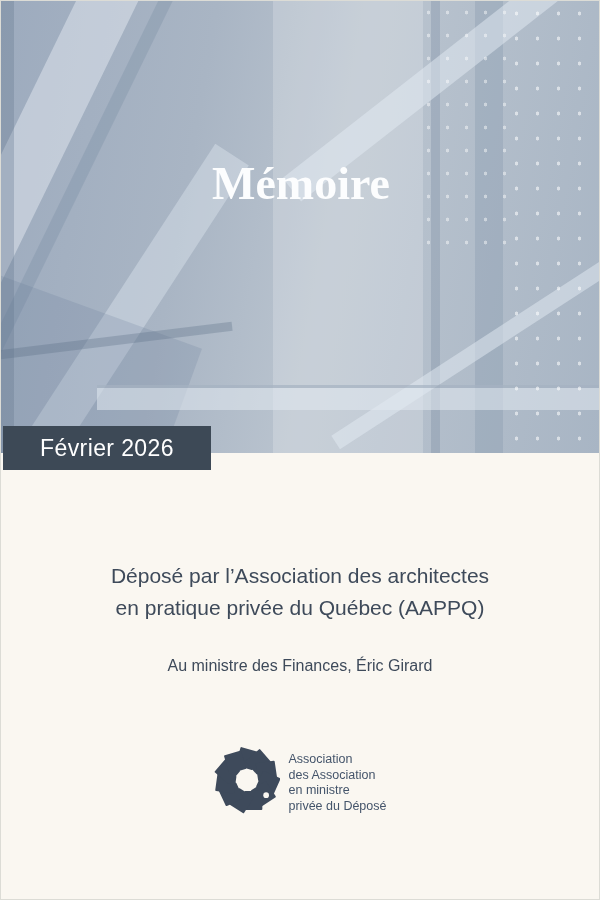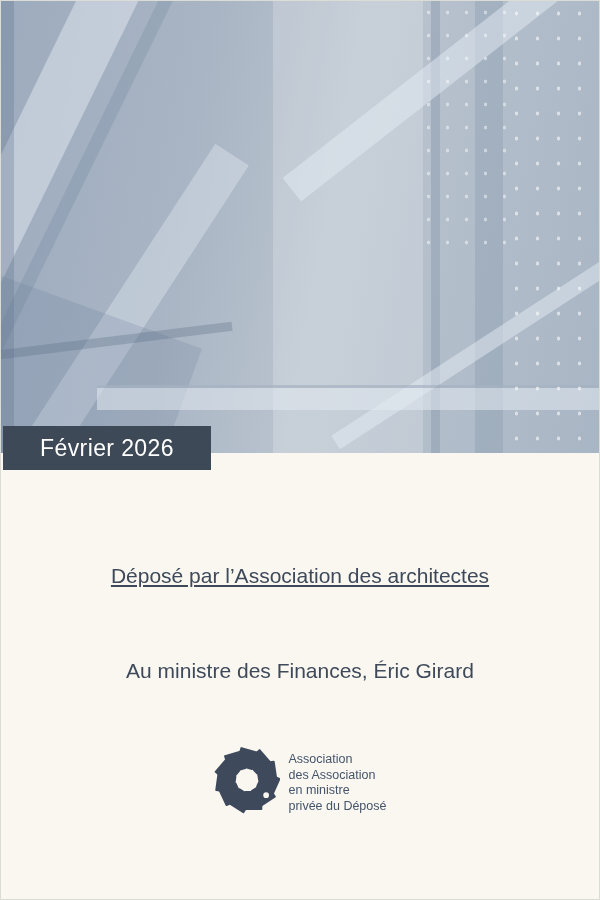--- a/index.html
+++ b/index.html
@@ -57,25 +57,25 @@
     background:#3d4956;color:#ffffff;z-index:3;
     display:flex;align-items:center;justify-content:center;
     font-size:23px;letter-spacing:.4px;
   }
   
   .deposited{
     position:absolute;left:0;top:538px;width:100%;
     text-align:center;color:#3e4a5a;
     font-size:21px;line-height:32px;font-weight:500;
   }
-  .deposited span{display:block;text-decoration:underline;}
+  .deposited span{display:block;}
   .minister{
     position:absolute;left:0;top:633px;width:100%;
     text-align:center;color:#3e4a5a;
-    font-size:21px;line-height:32px;font-weight:500;
+    font-size:16px;line-height:32px;font-weight:500;
   }
   
   .logo-row{
     position:absolute;left:0;top:744px;width:100%;
     display:flex;justify-content:center;align-items:flex-start;gap:9px;
   }
   .logo-icon{width:66px;height:70px;color:#3e4a5b;flex:0 0 auto;}
   .logo-text{
     padding-top:7px;color:#44546a;
     font-size:12.5px;line-height:15.5px;font-weight:500;text-align:left;
@@ -96,26 +96,28 @@
     <div class="layer b-dark-diag"></div>
     <div class="layer b-center-line"></div>
     <div class="layer b-right-col"></div>
     <div class="layer b-r1"></div>
     <div class="layer b-r2"></div>
     <div class="layer b-hbeam"></div>
     <div class="layer dots1"></div>
     <div class="layer dots2"></div>
     <div class="layer b-left-edge"></div>
 
+    <h1 class="hero-title">Mémoire</h1>
   </div>
 
   <div class="badge">Février 2026</div>
 
   <p class="deposited">
     <span>Déposé par l’Association des architectes</span>
+    <span>en pratique privée du Québec (AAPPQ)</span>
   </p>
 
   <p class="minister">Au ministre des Finances, Éric Girard</p>
 
   <div class="logo-row">
     <svg class="logo-icon" viewBox="0 0 100 100" aria-hidden="true">
       <g fill="currentColor">
         <g transform="rotate(0 50 50)">
             <rect x="36" y="3" width="27" height="29" rx="1.5" transform="rotate(16 49.5 17.5)"></rect>
           </g>

